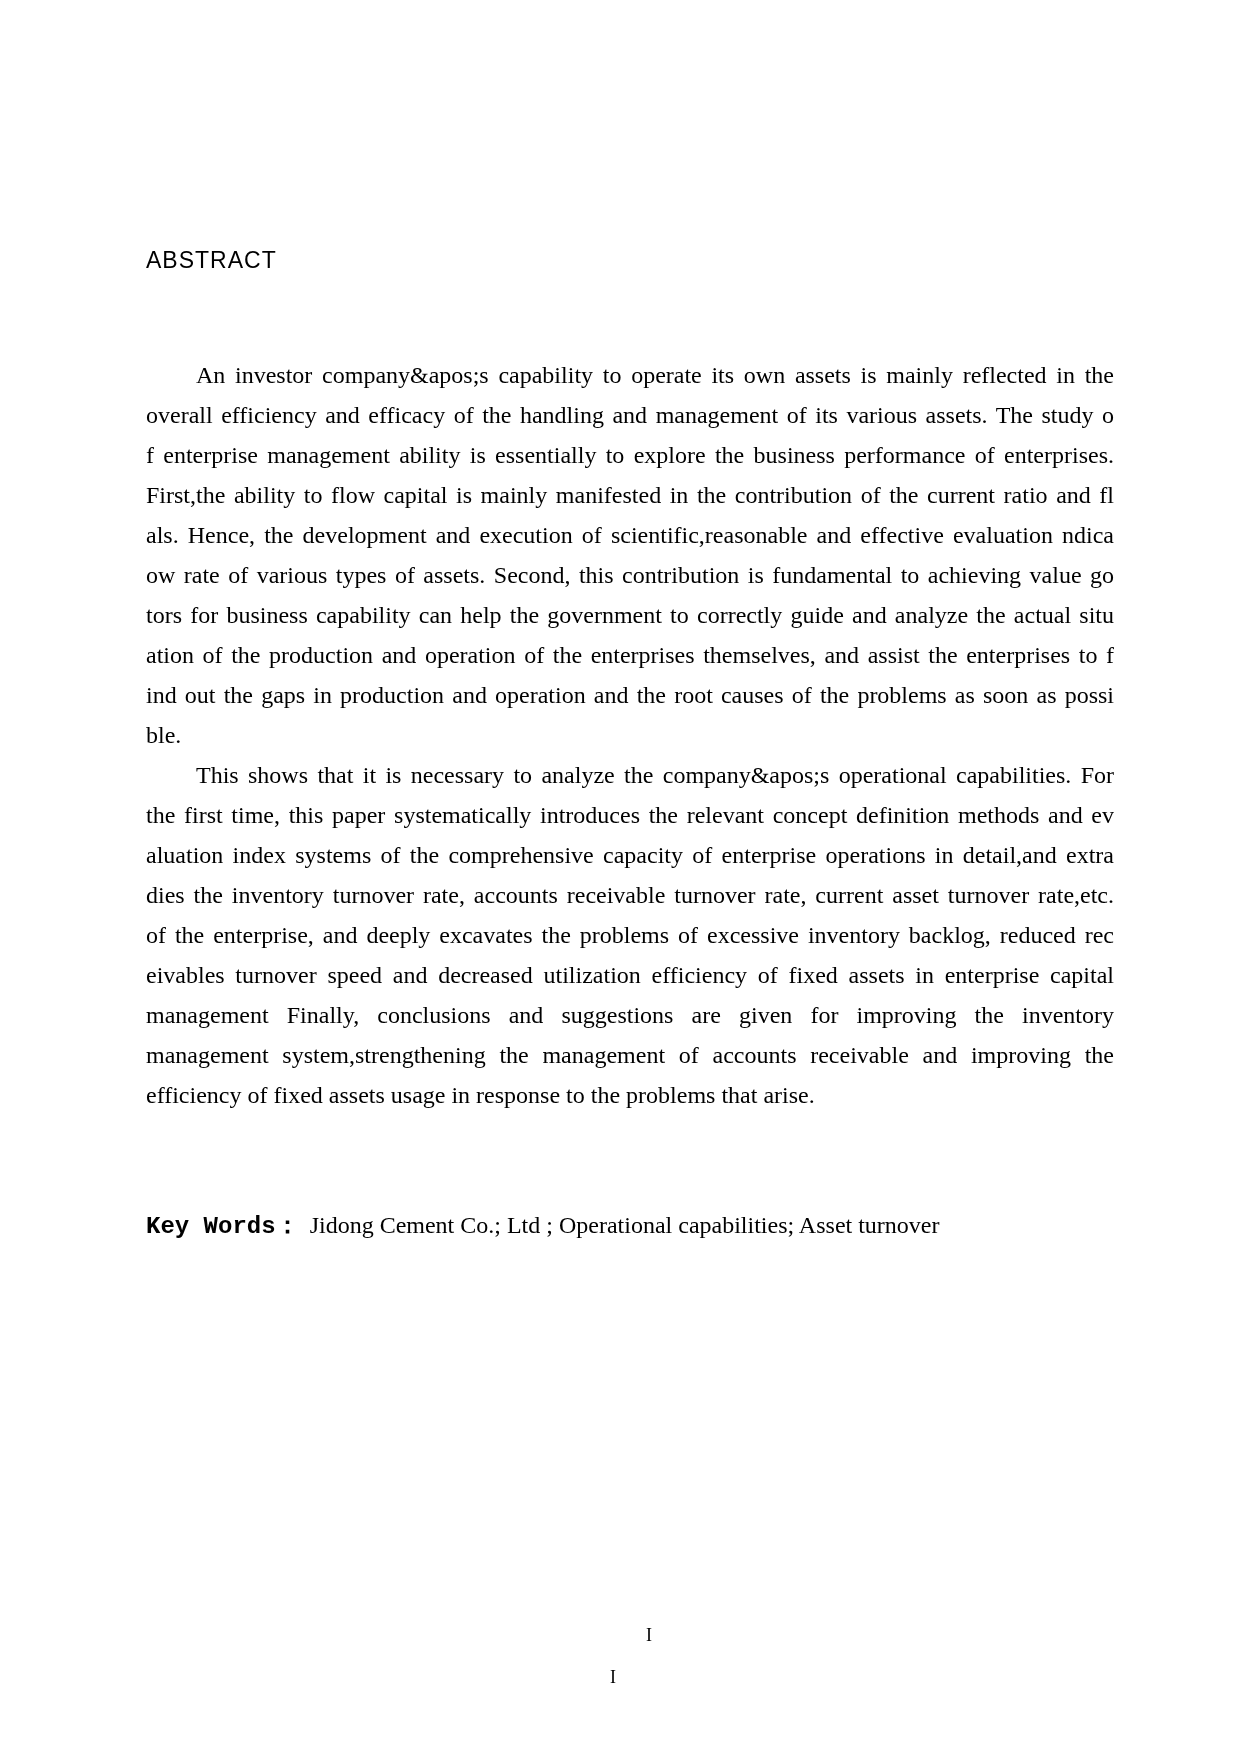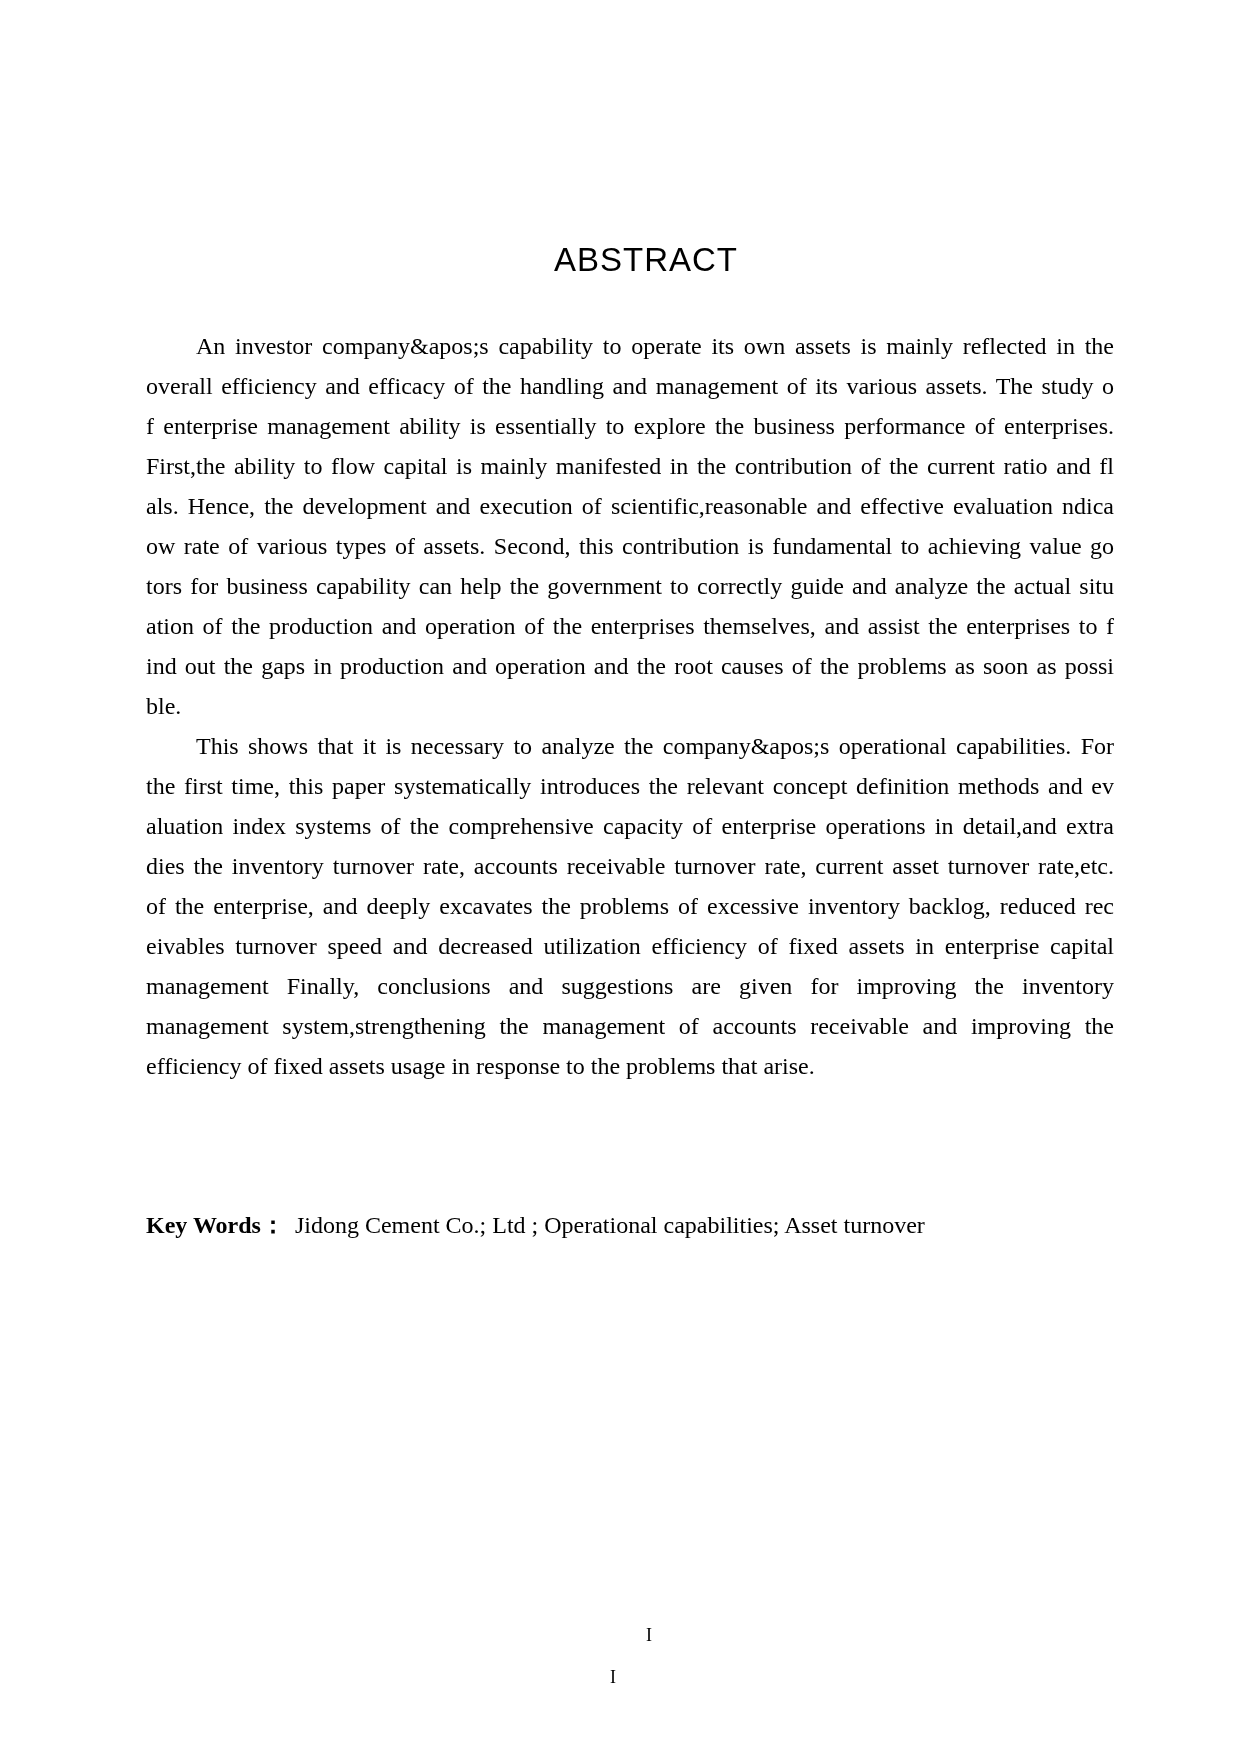--- a/index.html
+++ b/index.html
@@ -12,33 +12,32 @@
     width: 1240px;
     height: 1754px;
     background: #ffffff;
     color: #000000;
     font-family: "Liberation Serif", serif;
     overflow: hidden;
   }
   .title {
     position: absolute;
     top: 240px;
-    left: 162px;
+    left: 146px;
     width: 968px;
     margin: 0;
-    text-align: center;
     font-family: "Liberation Sans", sans-serif;
-    font-size: 33px;
+    font-size: 23px;
     font-weight: 400;
     letter-spacing: 1px;
     line-height: 40px;
   }
   .bodytext {
     position: absolute;
-    top: 326px;
+    top: 355px;
     left: 146px;
     width: 968px;
     font-size: 24px;
     line-height: 40px;
   }
   .bline {
     height: 40px;
   }
   .bline.jl {
     text-align: justify;
@@ -52,21 +51,21 @@
     position: absolute;
     top: 1205px;
     left: 146px;
     width: 968px;
     margin: 0;
     font-size: 24px;
     line-height: 40px;
   }
   .kw-label {
     font-weight: 700;
-    font-family: Liberation Serif, serif;
+    font-family: Liberation Mono, monospace;
     text-align: center;
   }
   .kw-text {
     margin-left: 10px;
   }
   .pagenum {
     position: absolute;
     font-size: 18px;
     line-height: 20px;
     font-family: "Liberation Serif", serif;

